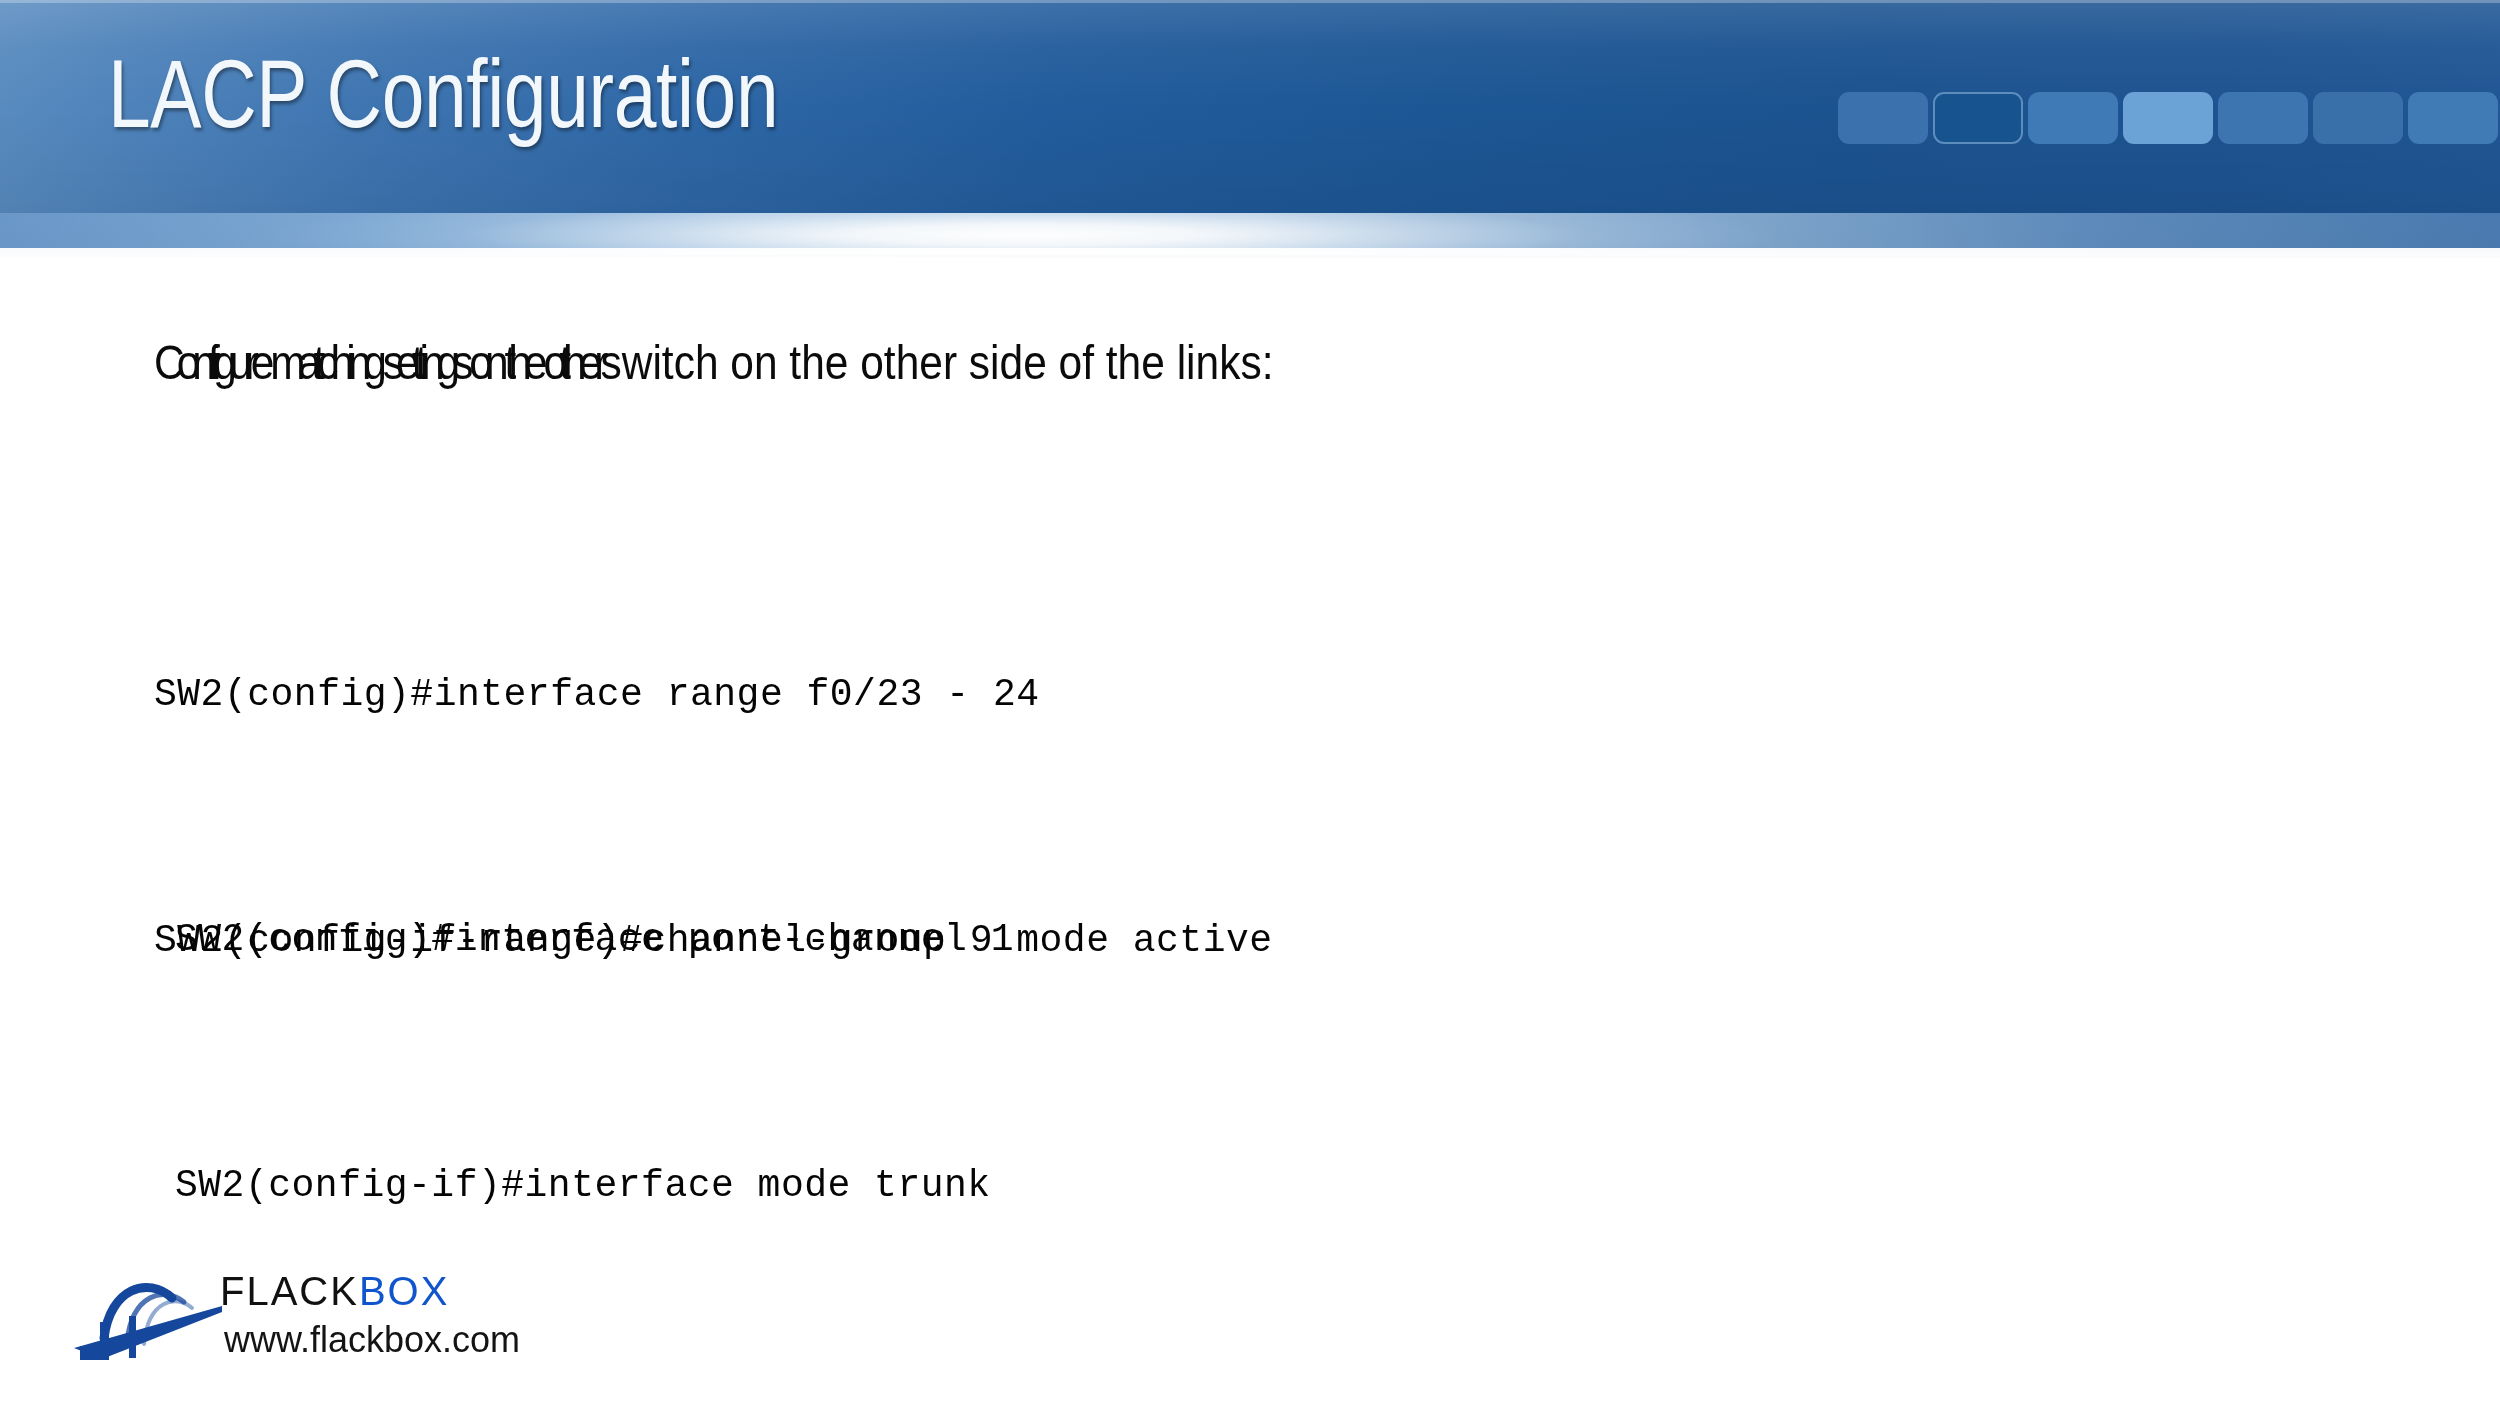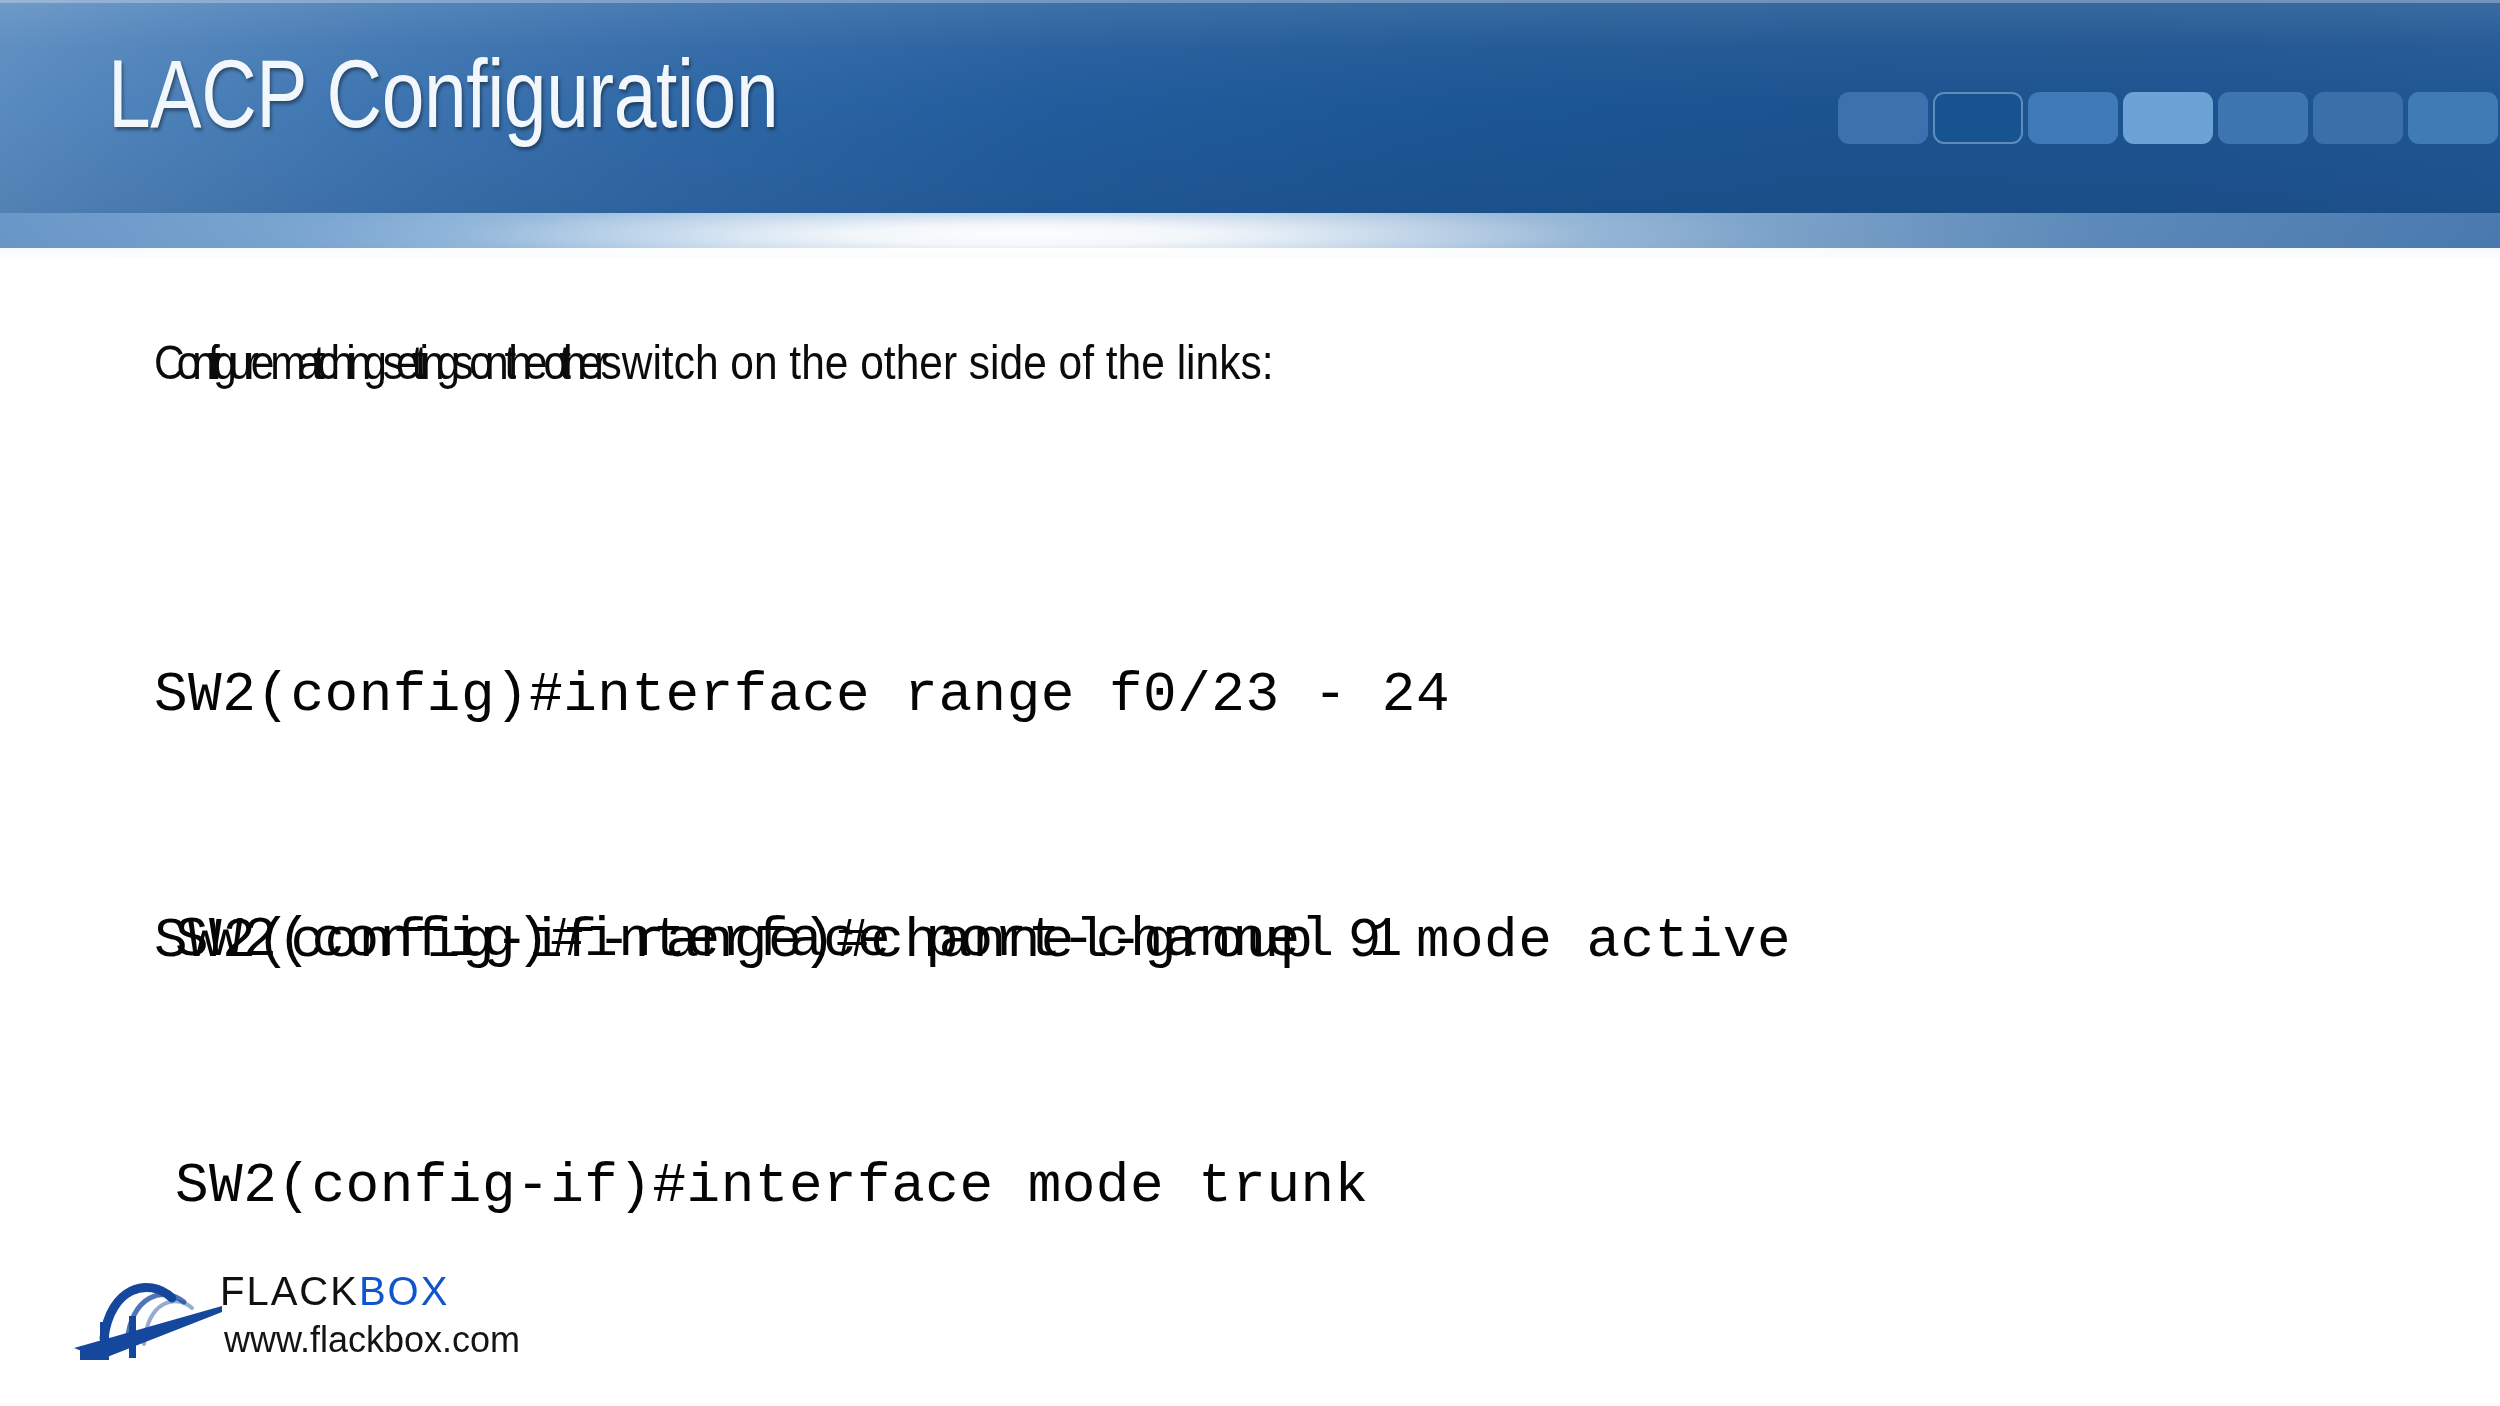--- a/index.html
+++ b/index.html
@@ -145,21 +145,21 @@
     transform: scaleX(0.885);
     transform-origin: left top;
   }
   .tight-gap { letter-spacing: -9px; }
 
   
   .code-block {
     position: absolute;
     left: 154px;
     font-family: "Liberation Mono", "DejaVu Sans Mono", monospace;
-    font-size: 56px;
+    font-size: 38px;
     line-height: 82px;
     color: #050505;
     white-space: pre;
     letter-spacing: 0.5px;
   }
   .code-block.first { top: 490px; }
   .code-block.second { top: 735px; margin-left: 21px; }
   .code-line { display: block; }
 
   

